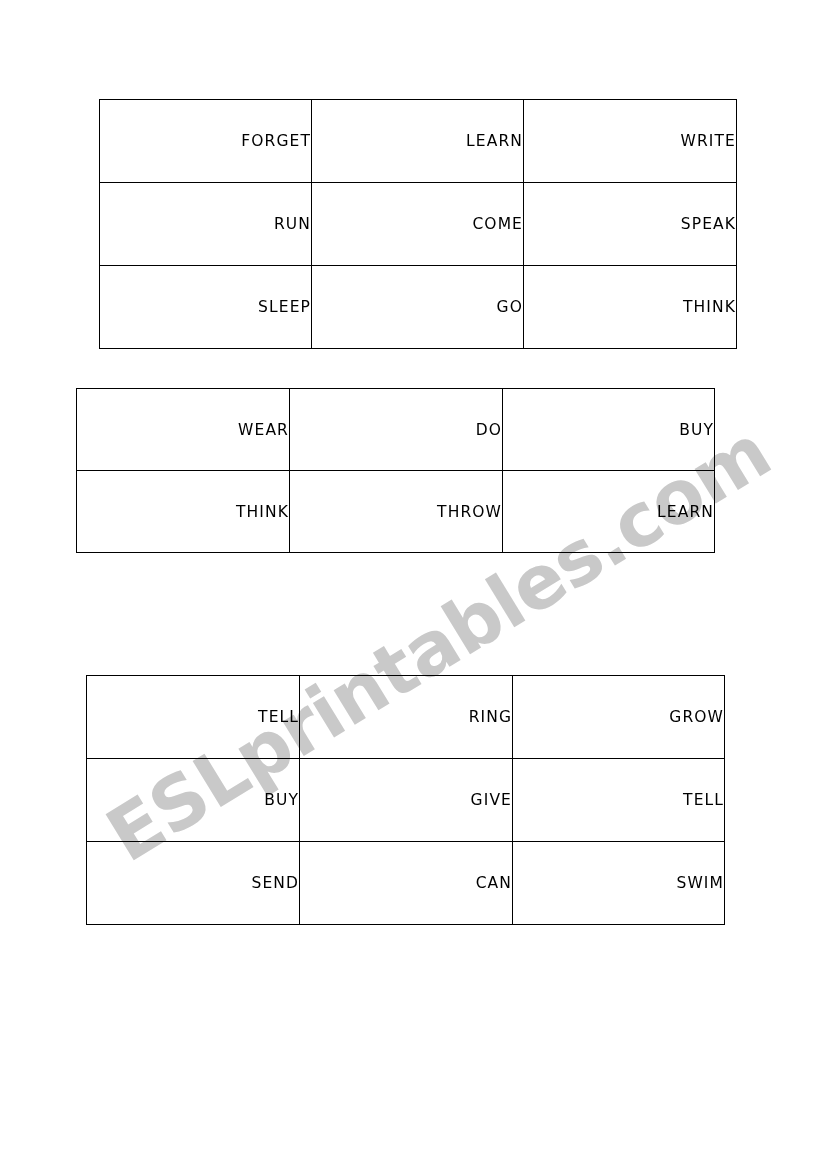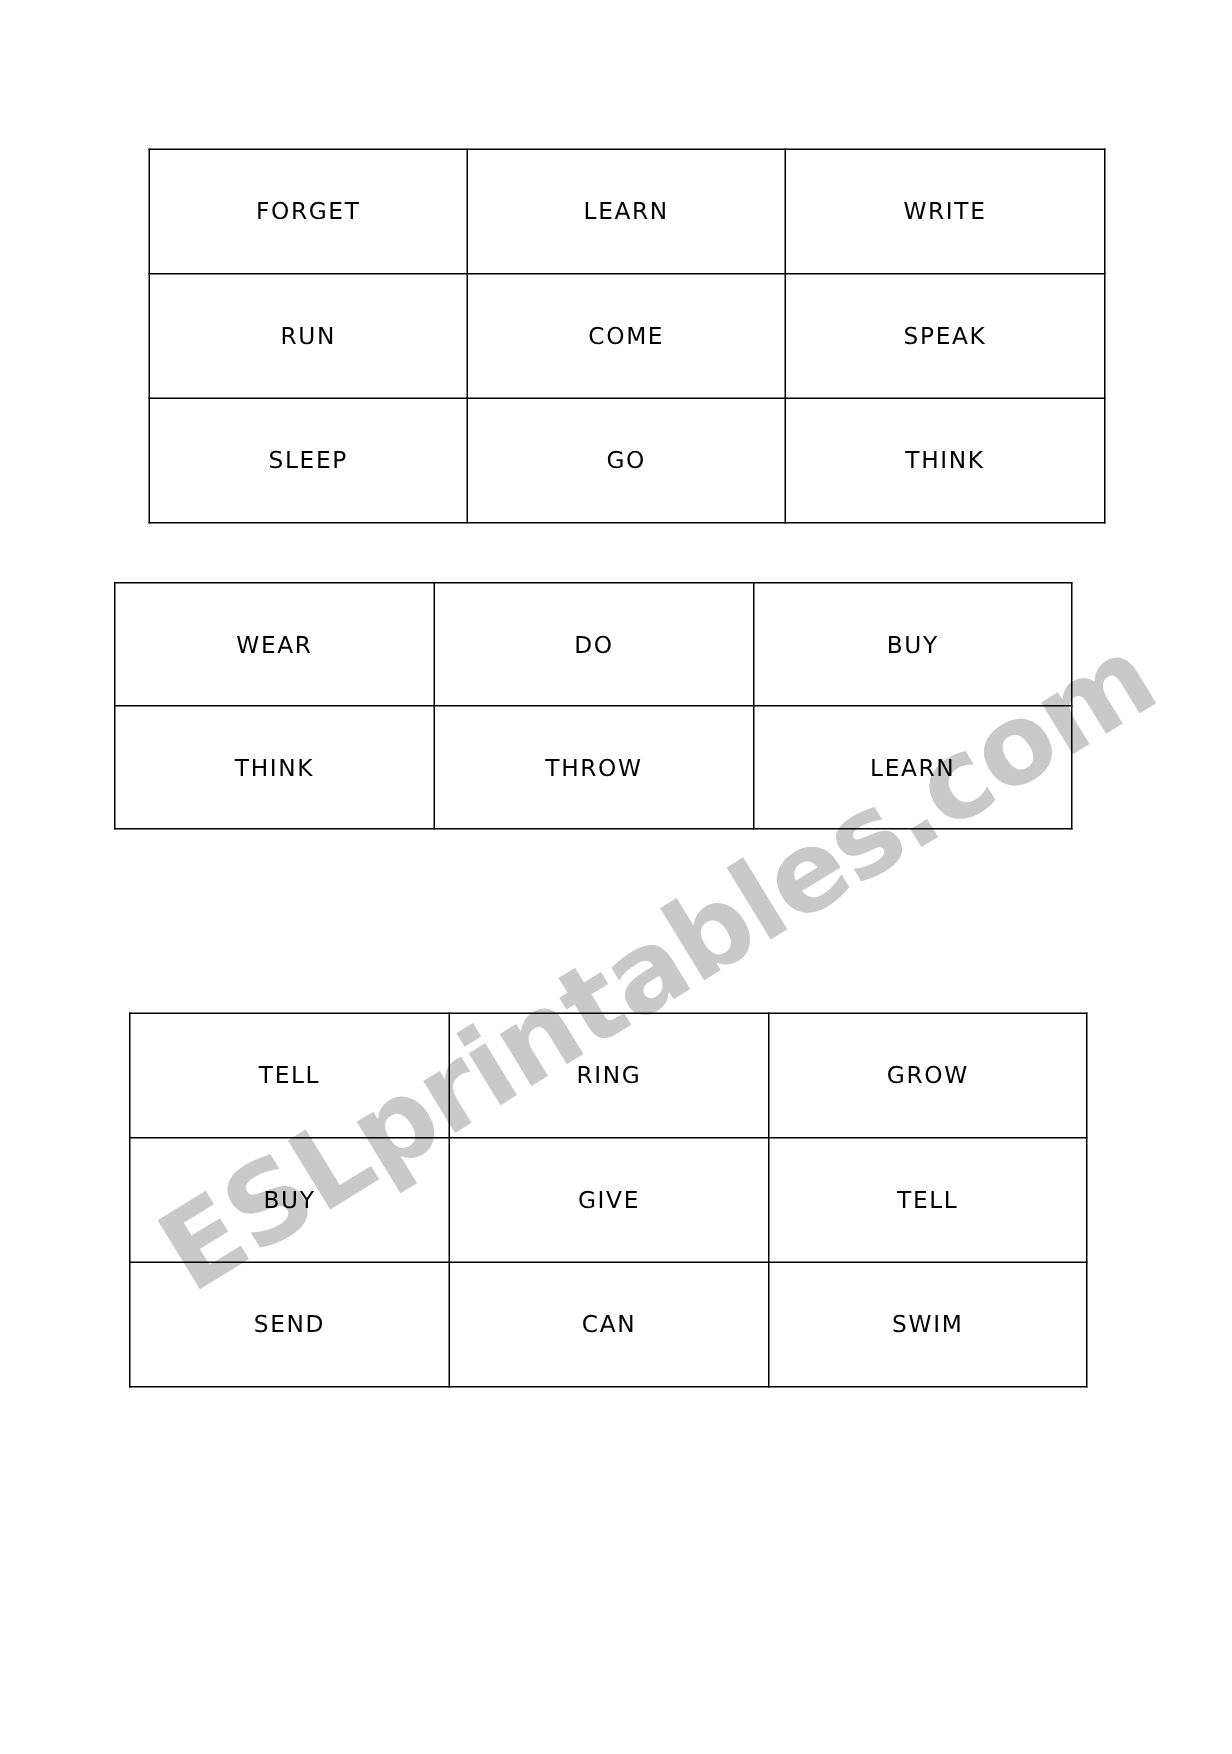--- a/index.html
+++ b/index.html
@@ -41,21 +41,21 @@
   
   .word-table {
     position: absolute;
     border-collapse: collapse;
     table-layout: fixed;
     z-index: 10;
     background: transparent;
   }
   .word-table td {
     border: 1px solid #000000;
-    text-align: center;
+    text-align: right;
     vertical-align: middle;
     font-family: "DejaVu Sans", sans-serif;
     font-size: 15.5px;
     letter-spacing: 1.1px;
     color: #000000;
     background: transparent;
     padding: 0;
   }
 
   

